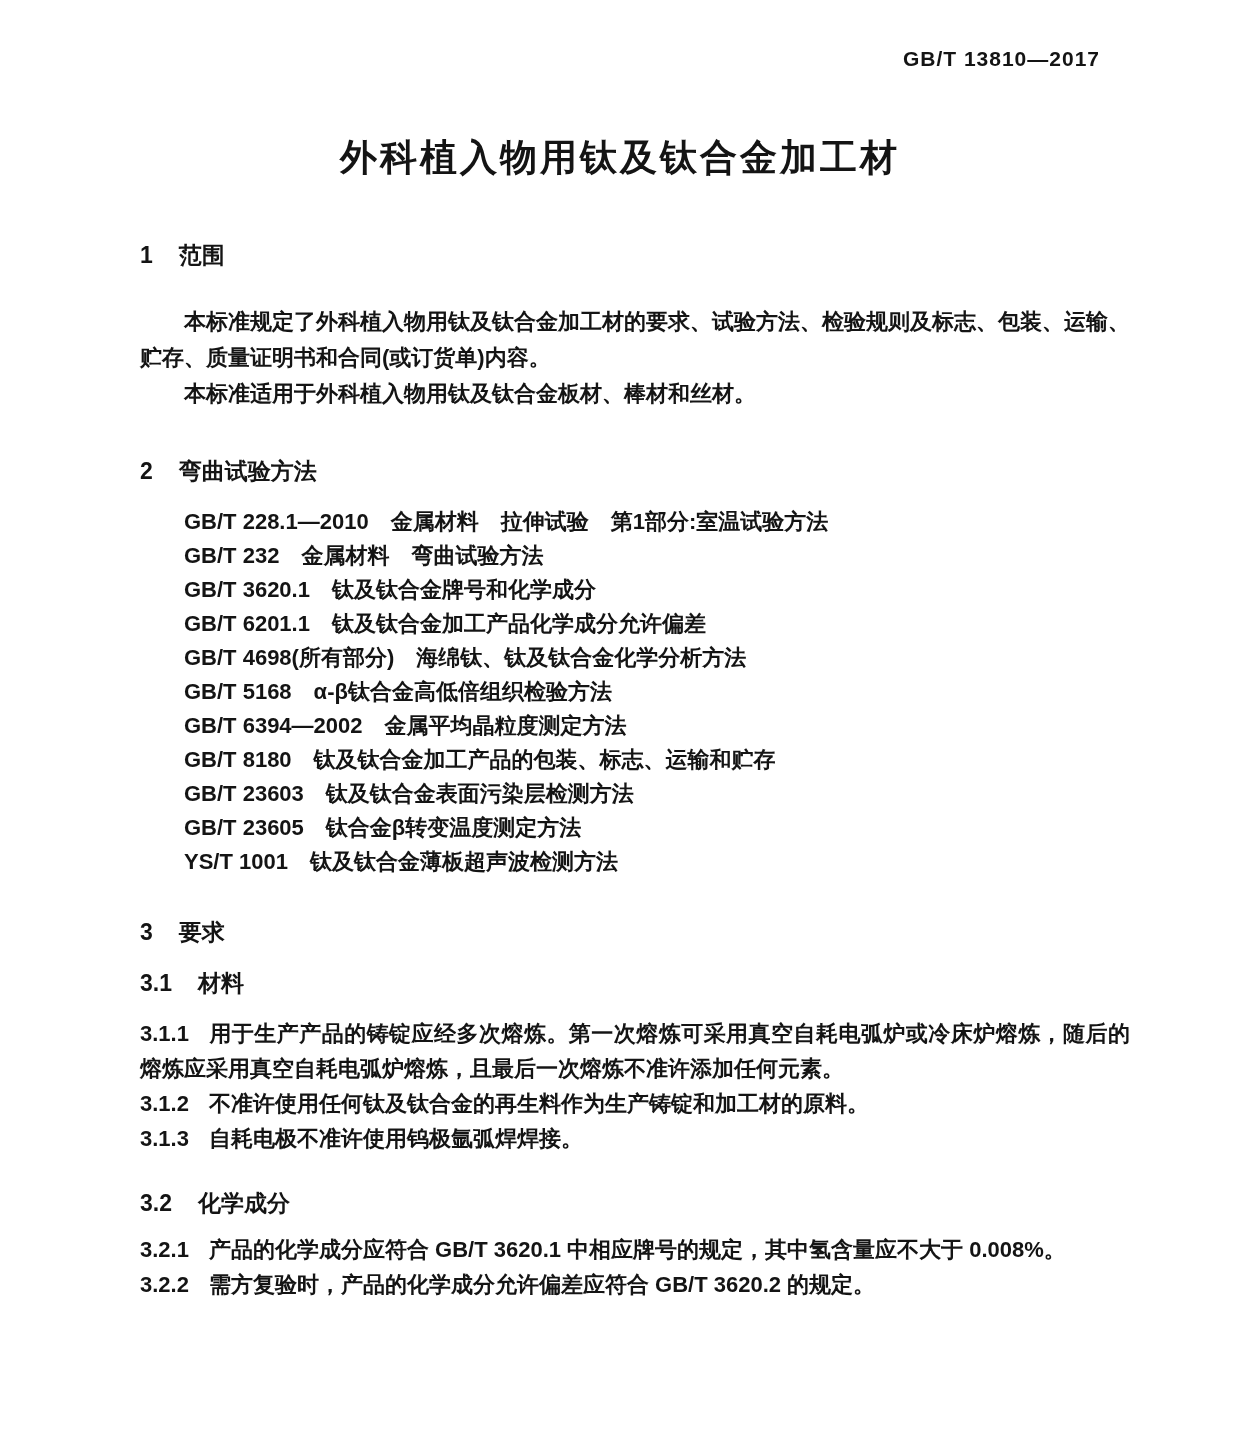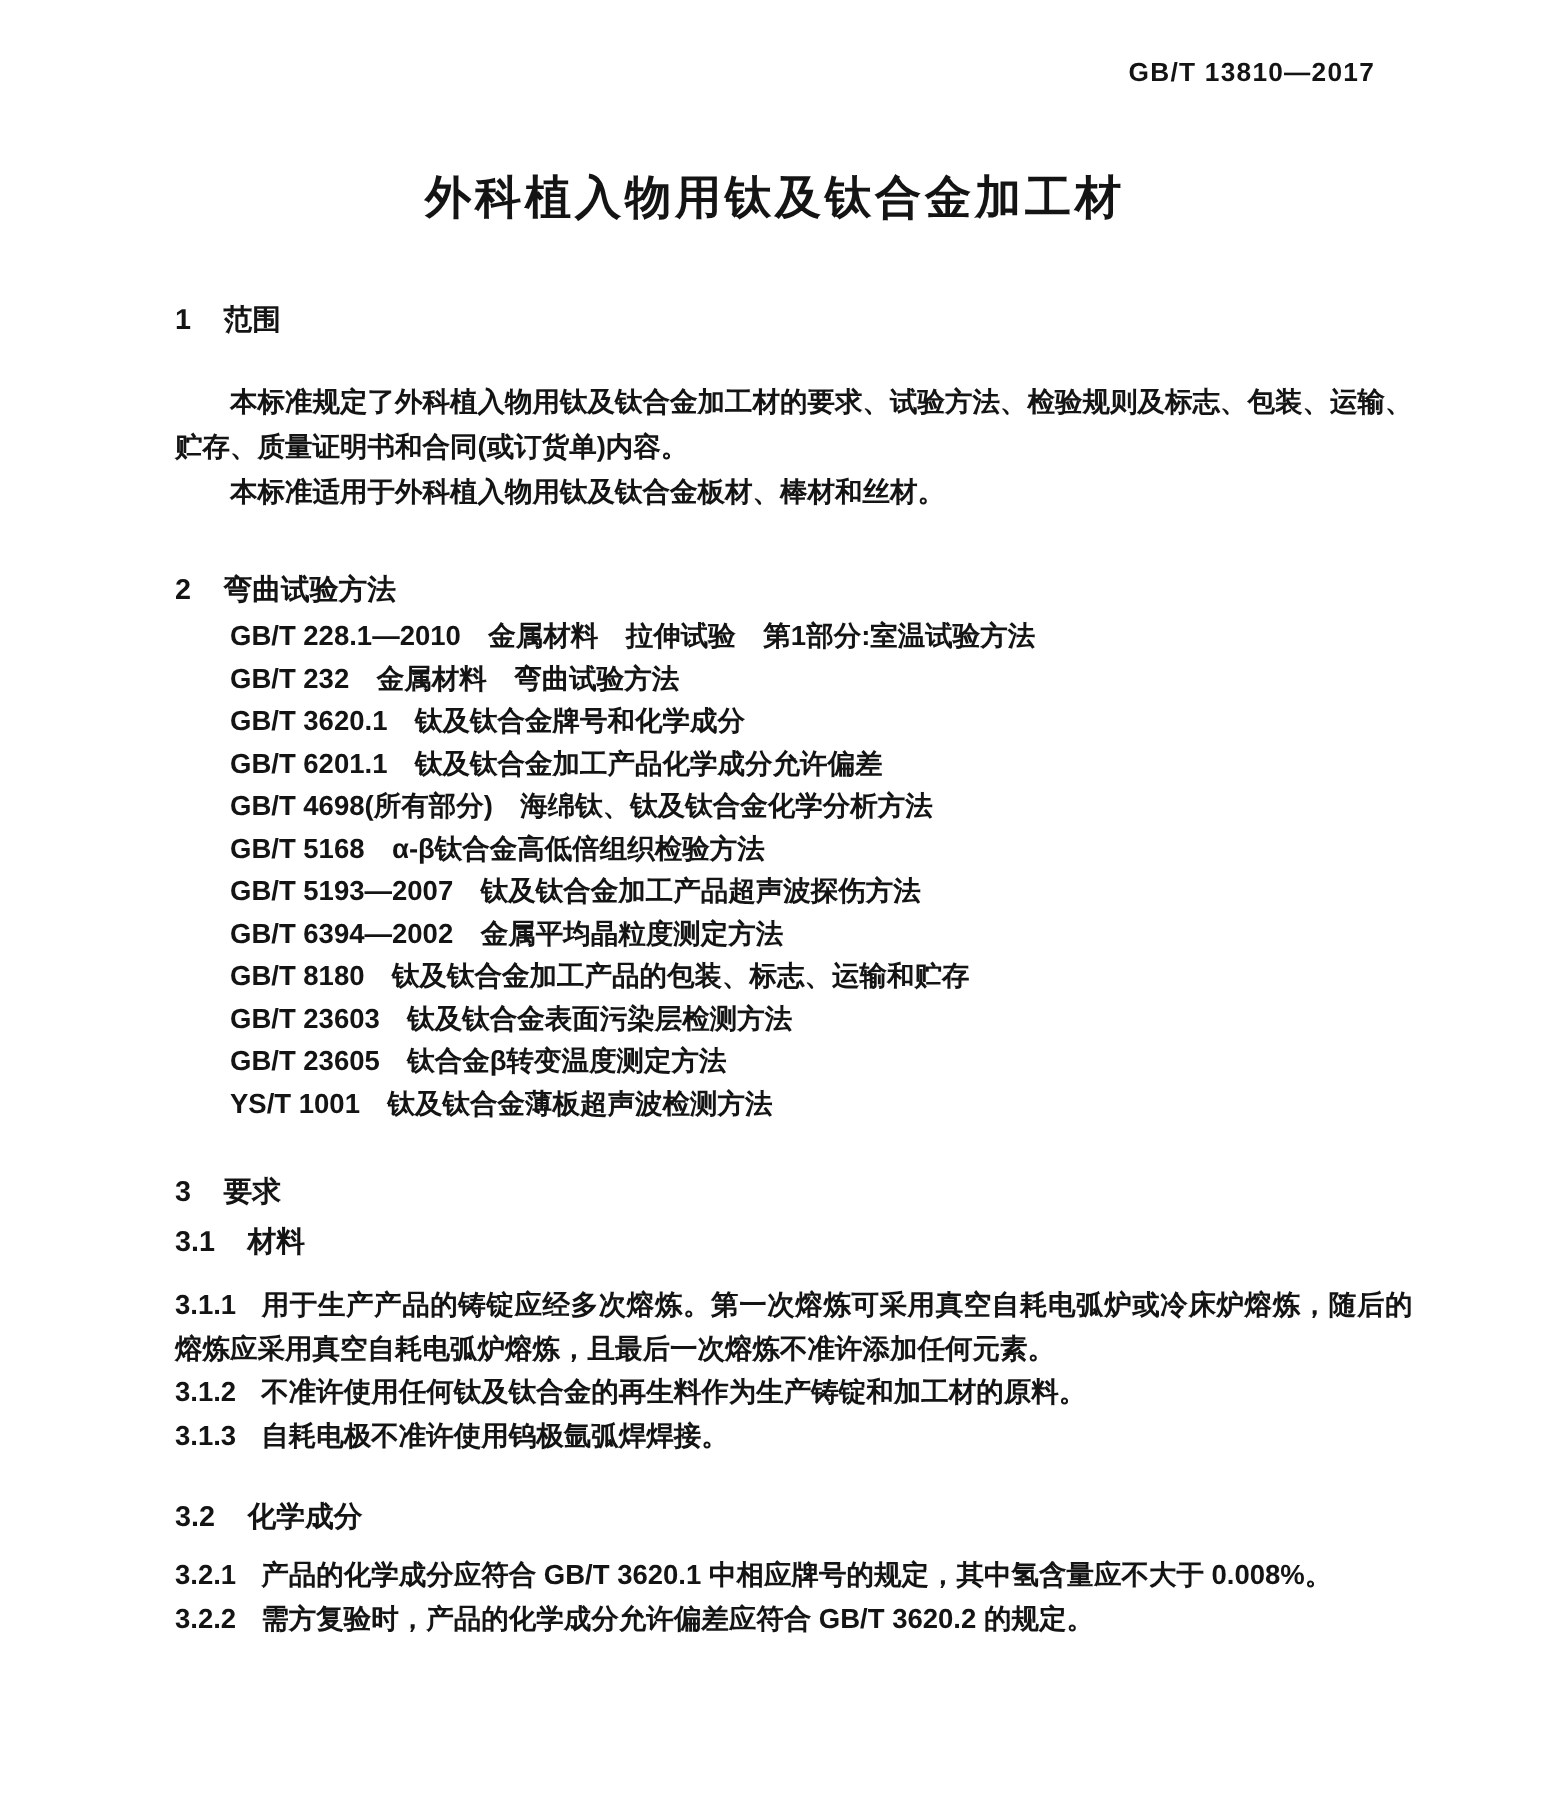--- a/index.html
+++ b/index.html
@@ -34,31 +34,31 @@
   .sec-heading {
     display: flex;
     align-items: baseline;
     font-size: 23px;
     line-height: 26px;
   }
   .sec-heading .sec-num { margin-right: 26px; }
   .h-s1  { margin-top: 62px; }
   .h-s2  { margin-top: 46px; }
   .h-s3  { margin-top: 40px; }
-  .h-s31 { margin-top: 14px; }
+  .h-s31 { margin-top: 25px; }
   .h-s32 { margin-top: 34px; }
   .para {
     margin: 0;
     line-height: 36px;
     text-indent: 2em;
     text-align: justify;
   }
   .p-first { margin-top: 36px; }
   .intro   { margin-top: 24px; }
-  .ref-list { margin-top: 8px; }
+  .ref-list { margin-top: 21px; }
   .ref-line {
     padding-left: 44px;
     line-height: 34px;
     white-space: nowrap;
   }
   .ref-line .ref-code { margin-right: 22px; }
   .clause-group { margin-top: 20px; }
   .clause-group-2 { margin-top: 16px; }
   .clause {
     margin: 0;
@@ -103,23 +103,20 @@
       <div class="ref-line">
         <span class="ref-code">GB/T 6201.1</span><span>钛及钛合金加工产品化学成分允许偏差</span>
       </div>
       <div class="ref-line">
         <span class="ref-code">GB/T 4698(所有部分)</span><span>海绵钛、钛及钛合金化学分析方法</span>
       </div>
       <div class="ref-line">
         <span class="ref-code">GB/T 5168</span><span>α-β钛合金高低倍组织检验方法</span>
       </div>
       <div class="ref-line">
-        <span class="ref-code">GB/T 5193—2007</span><span>钛及钛合金加工产品超声波探伤方法</span>
-      </div>
-      <div class="ref-line">
         <span class="ref-code">GB/T 6394—2002</span><span>金属平均晶粒度测定方法</span>
       </div>
       <div class="ref-line">
         <span class="ref-code">GB/T 8180</span><span>钛及钛合金加工产品的包装、标志、运输和贮存</span>
       </div>
       <div class="ref-line">
         <span class="ref-code">GB/T 23603</span><span>钛及钛合金表面污染层检测方法</span>
       </div>
       <div class="ref-line">
         <span class="ref-code">GB/T 23605</span><span>钛合金β转变温度测定方法</span>

